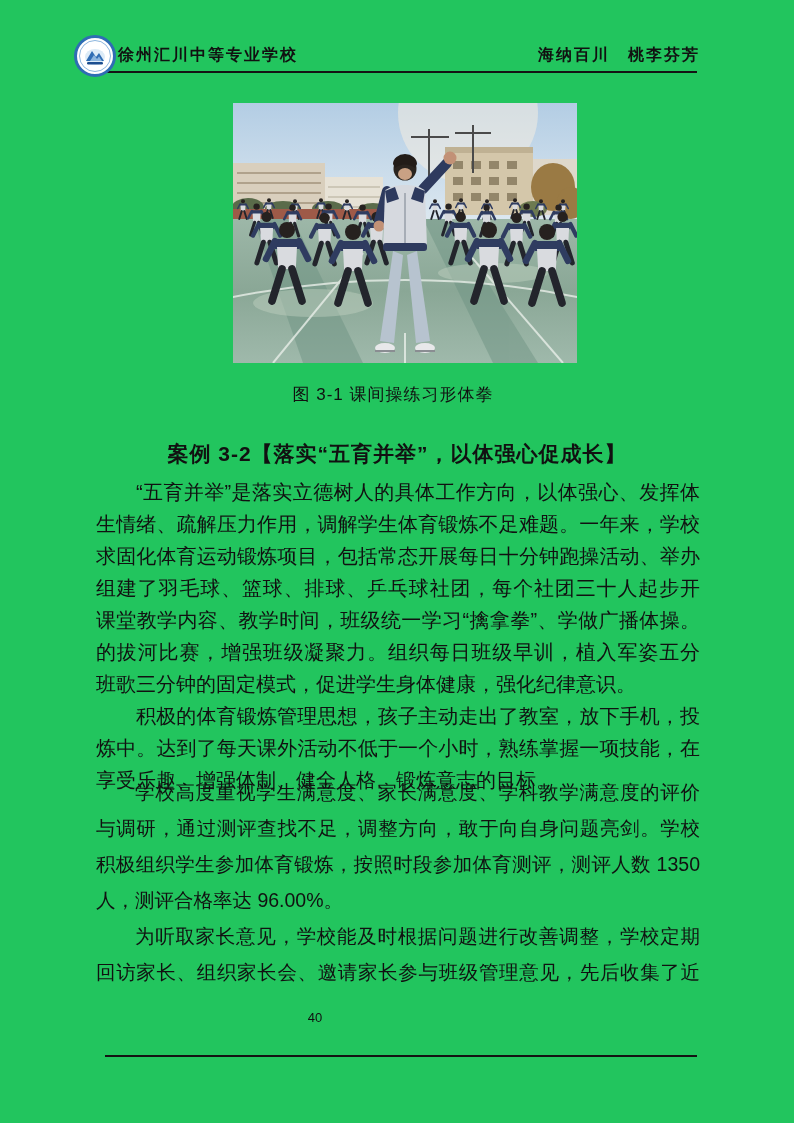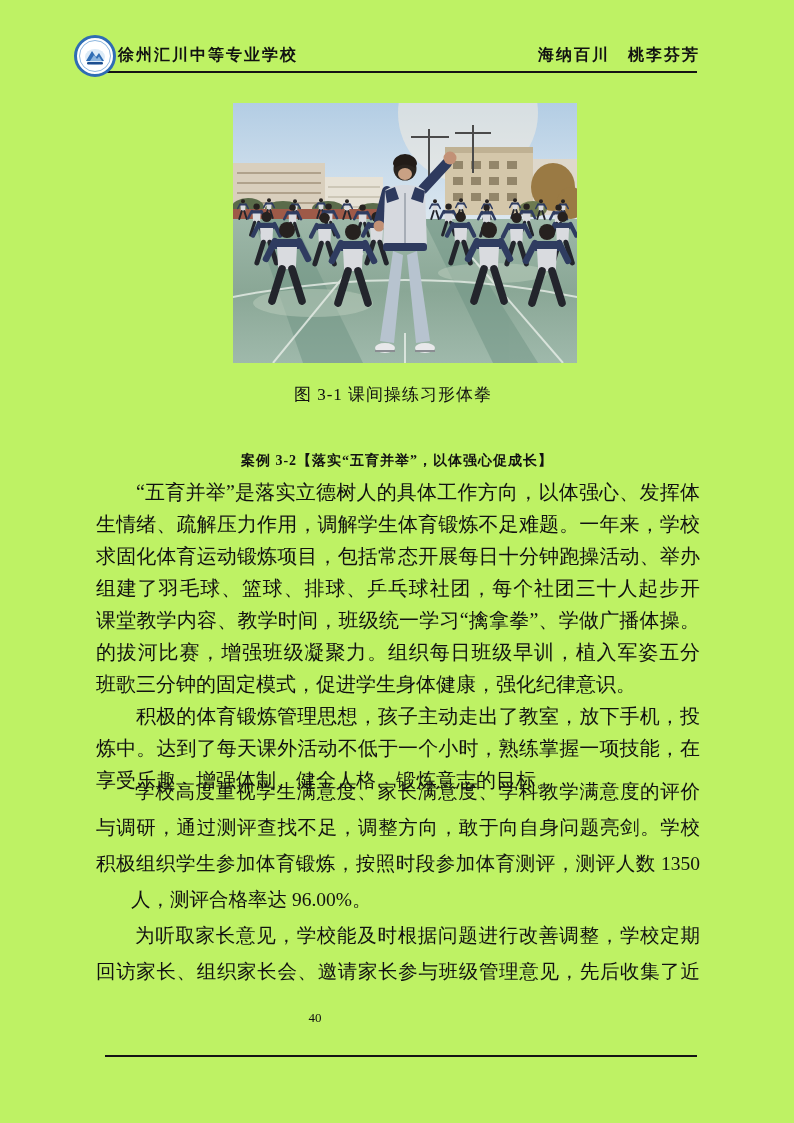--- a/index.html
+++ b/index.html
@@ -1,49 +1,49 @@
 <!DOCTYPE html>
 <html><head>
 <meta charset="utf-8">
 <style>
   html,body{margin:0;padding:0;background:#ffffff;}
   .page{
     position:relative;
     width:794px;height:1123px;
     margin:0 auto;
-    background:#bef264;
-    font-family:Liberation Serif, serif;
+    background:#22c55e;
+    font-family:Liberation Sans, sans-serif;
     color:#111;
     overflow:hidden;
   }
   
   .hdr-line{position:absolute;left:103px;top:71px;width:594px;height:0;border-top:2px solid #141414;}
   .logo{
     position:absolute;left:74px;top:35px;width:42px;height:42px;border-radius:50%;
     background:#ffffff;border:3px solid #2f6db4;box-sizing:border-box;
     display:flex;align-items:center;justify-content:center;z-index:2;
   }
   .logo-inner{width:30px;height:30px;border-radius:50%;border:1px solid #8db6de;display:flex;align-items:center;justify-content:center;background:#fff;}
   .school-name{position:absolute;left:118px;top:45px;font-size:16px;letter-spacing:2px;font-weight:bold;}
   .motto{position:absolute;right:94px;top:45px;font-size:16px;letter-spacing:2px;font-weight:bold;margin-left:20px;}
   
   .photo{position:absolute;left:233px;top:103px;width:344px;height:260px;overflow:hidden;background:#bcd2e6;}
   
   .caption{position:absolute;left:0;top:383px;width:786px;text-align:center;font-size:17px;letter-spacing:1px;}
-  .case-heading{position:absolute;left:0;top:452px;width:794px;text-align:center;font-size:14px;font-weight:bold;letter-spacing:1px;}
+  .case-heading{position:absolute;left:0;top:440px;width:794px;text-align:center;font-size:21px;font-weight:bold;letter-spacing:1px;}
   
   .case-body{position:absolute;left:96px;top:476px;width:604px;font-size:20px;}
   .case-body .ln{height:32px;line-height:32px;overflow:hidden;text-align:justify;text-align-last:justify;}
   .case-body .ln-first{text-indent:2em;}
   .case-body .ln-last{text-align-last:left;}
   
   .main-body{position:absolute;left:96px;top:774px;width:604px;font-size:19.5px;}
   .main-body .ln{height:36px;line-height:36px;overflow:hidden;text-align:justify;text-align-last:justify;}
   .main-body .ln-first{text-indent:2em;}
-  .main-body .ln-last{text-align-last:left;margin-left:35px;}
+  .main-body .ln-last{text-align-last:left;}
   
   .page-number{position:absolute;left:0;top:1010px;width:630px;text-align:center;font-size:13px;}
   .ftr-line{position:absolute;left:105px;top:1055px;width:592px;height:0;border-top:2px solid #141414;}
 </style>
 </head>
 <body>
 
 <div class="page">
 
   <div class="hdr-line"></div>

